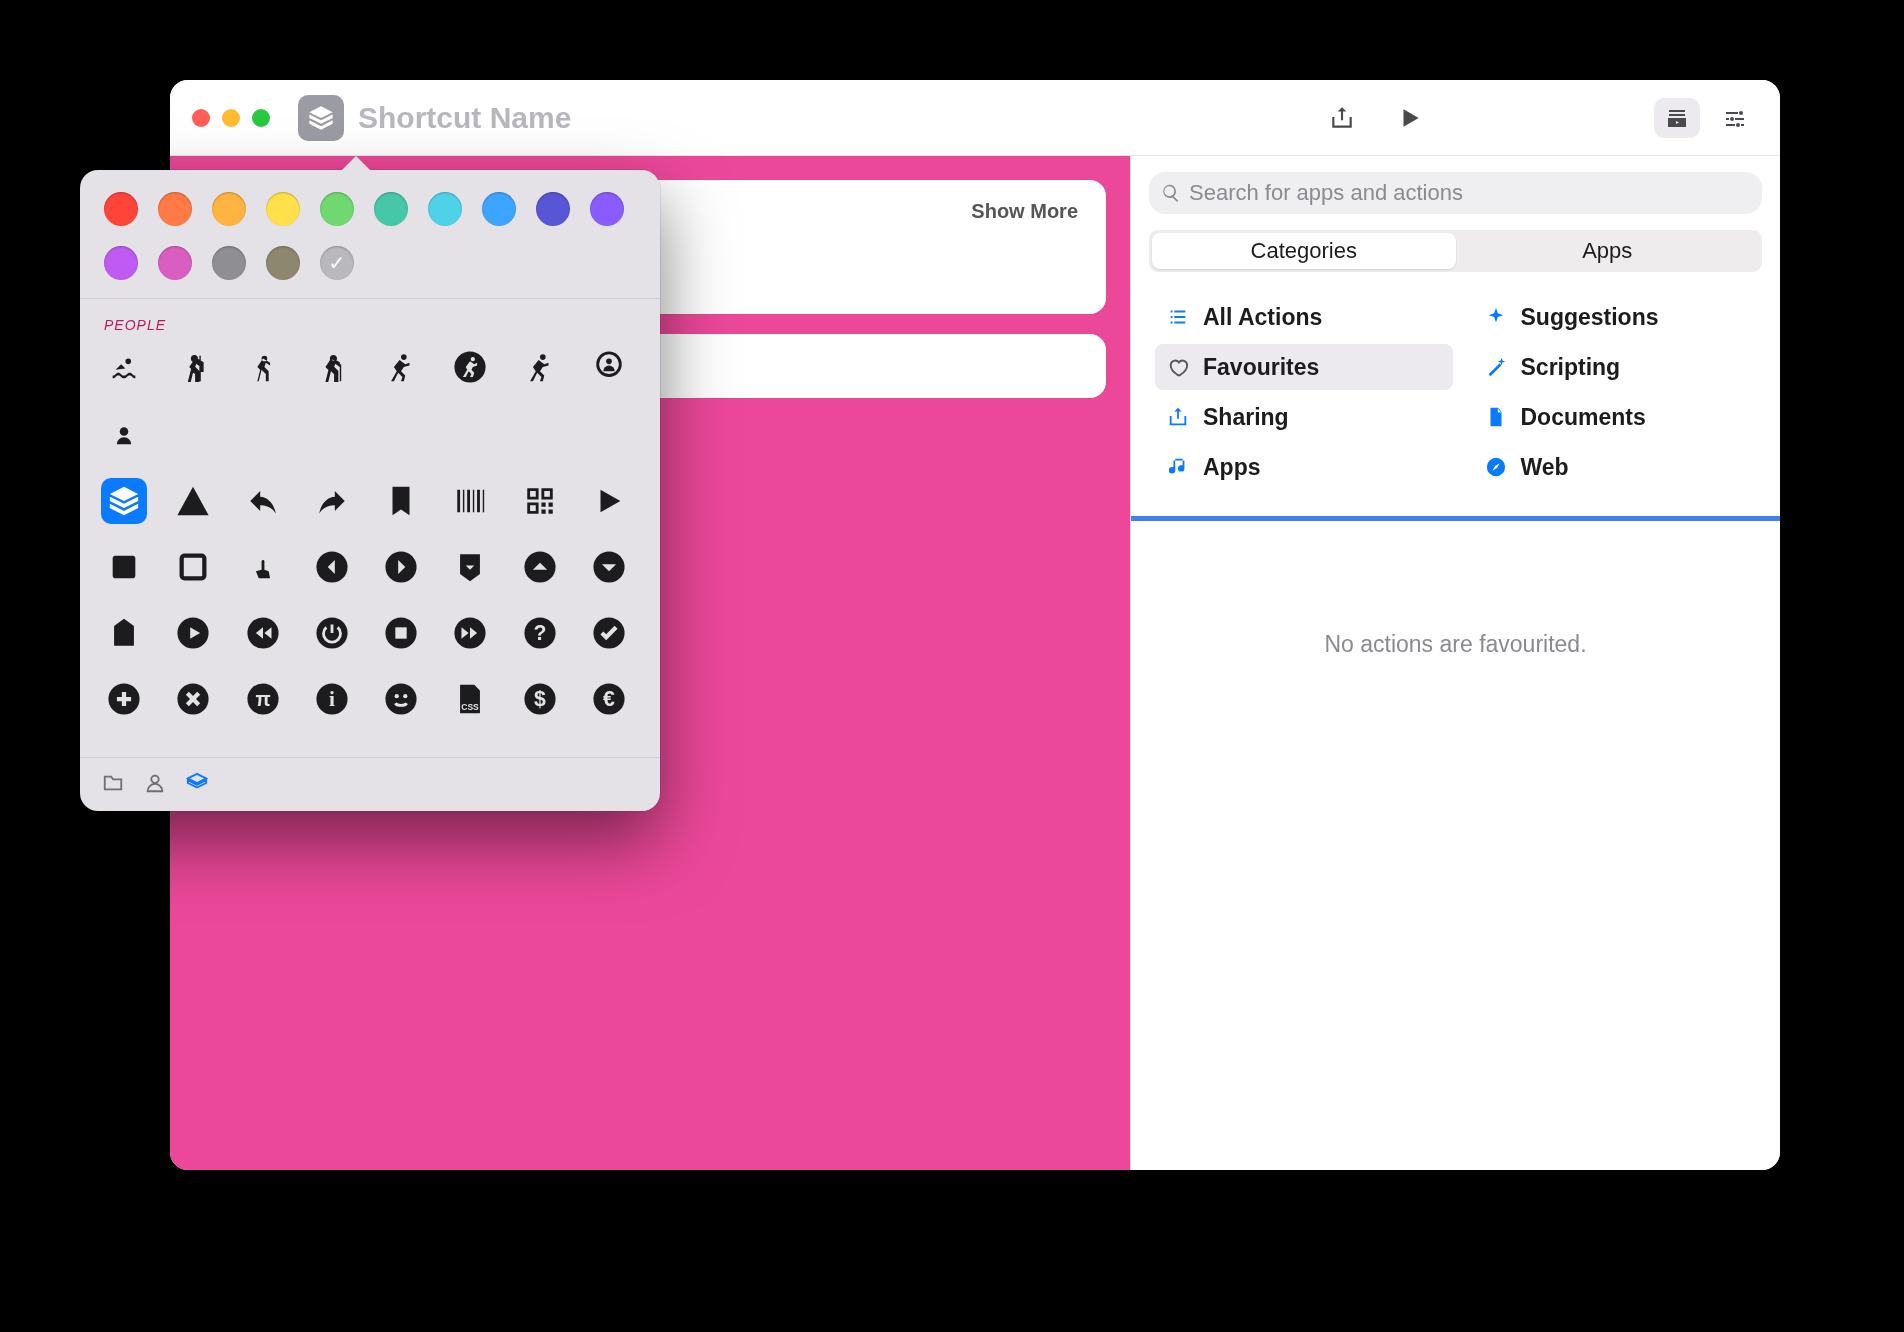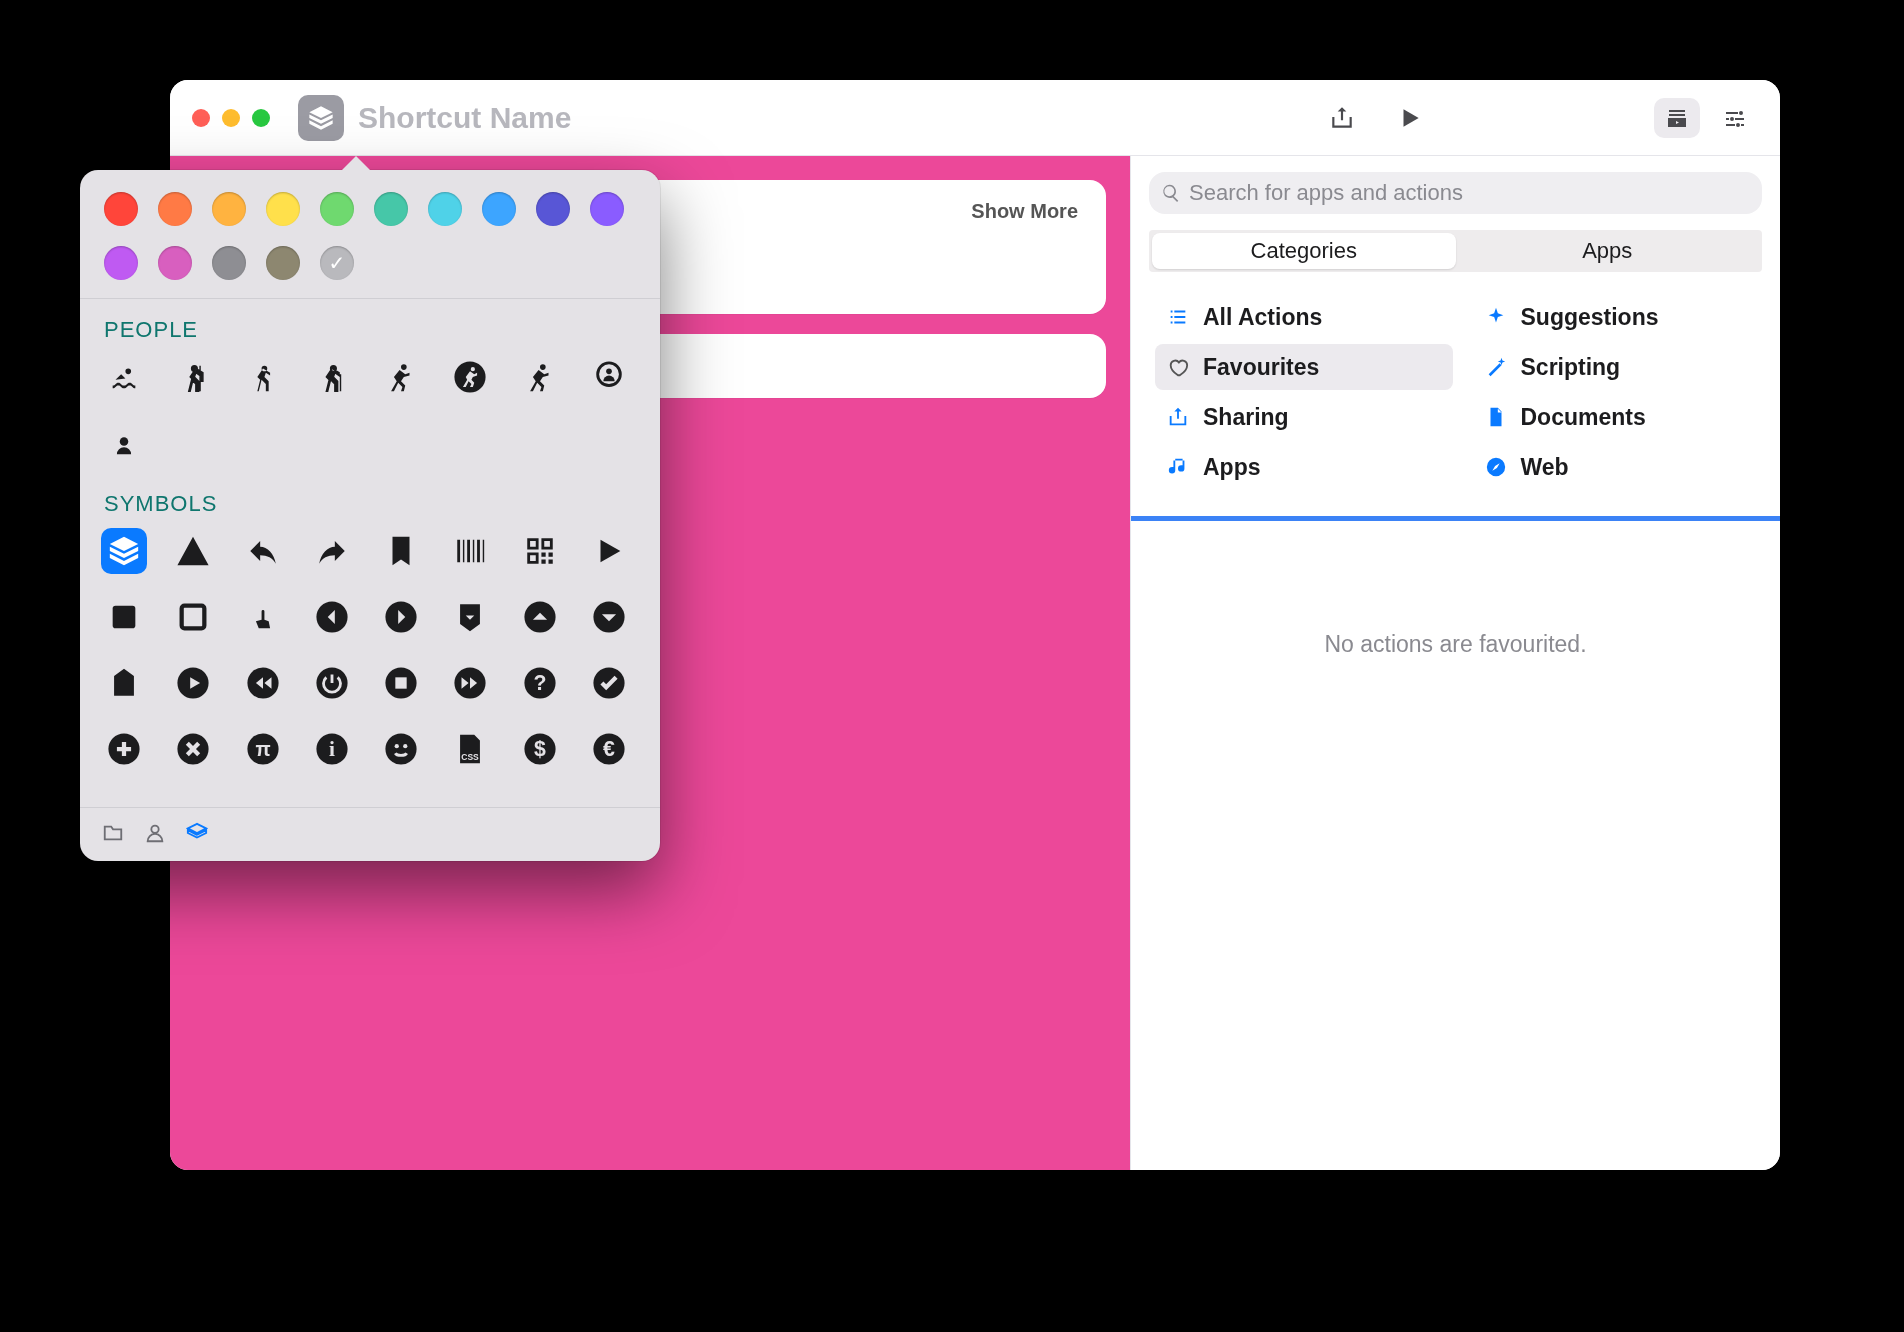--- a/index.html
+++ b/index.html
@@ -131,21 +131,21 @@
     padding: 0 12px;
     color:#8a8a90;
     font-size: 22px;
     gap: 8px;
   }
   .search svg { width:20px; height:20px; fill:#8a8a90; }
 
   .segmented {
     margin: 16px 18px 0 18px;
     background:#eeeced;
-    border-radius: 4px;
+    border-radius: 9px;
     display:flex;
     height: 42px;
     padding: 3px;
   }
   .segmented .seg {
     flex:1;
     display:flex; align-items:center; justify-content:center;
     font-size: 22px;
     color:#1c1c1e;
     border-radius: 8px;
@@ -221,24 +221,25 @@
     box-shadow: inset 0 1px 2px rgba(0,0,0,.25);
   }
   .swatch.check { display:flex; align-items:center; justify-content:center; color:#fff; font-size:20px; }
 
   .pop-body {
     max-height: 590px;
     overflow: hidden;
     padding: 18px 24px 10px 24px;
   }
   .sect-label {
-    font-size: 22px;
+    font-size: 14px;
     letter-spacing: 1px;
-    color:#0f766e;
+    color:#be185d;
     margin-bottom: 14px;
+    font-style: italic;
   }
   .icon-grid {
     display:grid;
     grid-template-columns: repeat(8, 1fr);
     gap: 26px 22px;
     margin-bottom: 28px;
   }
   .gicon {
     width: 40px; height: 40px;
     display:flex; align-items:center; justify-content:center;
@@ -463,21 +464,20 @@
           </svg>
         </div>
         <div class="gicon">
           <svg viewBox="0 0 24 24">
             <circle cx="12" cy="11" r="3"></circle>
             <path d="M7 20a5 5 0 0110 0zM12 2v2M5 5l1.5 1.5M19 5l-1.5 1.5M3 12h2M19 12h2"></path>
           </svg>
         </div>
       </div>
 
-    <div class="sect-label">SYMBOLS</div>
     <div class="icon-grid" id="symbol-grid">
         <div class="gicon selected">
           <svg viewBox="0 0 24 24">
             <path d="M12 2 2 7l10 5 10-5-10-5zm0 12L2 9v3l10 5 10-5V9l-10 5zm0 5L2 14v3l10 5 10-5v-3l-10 5z"></path>
           </svg>
         </div>
         <div class="gicon">
           <svg viewBox="0 0 24 24">
             <path d="M12 2l11 20H1zM11 9h2v6h-2zM11 17h2v2h-2z"></path>
           </svg>

